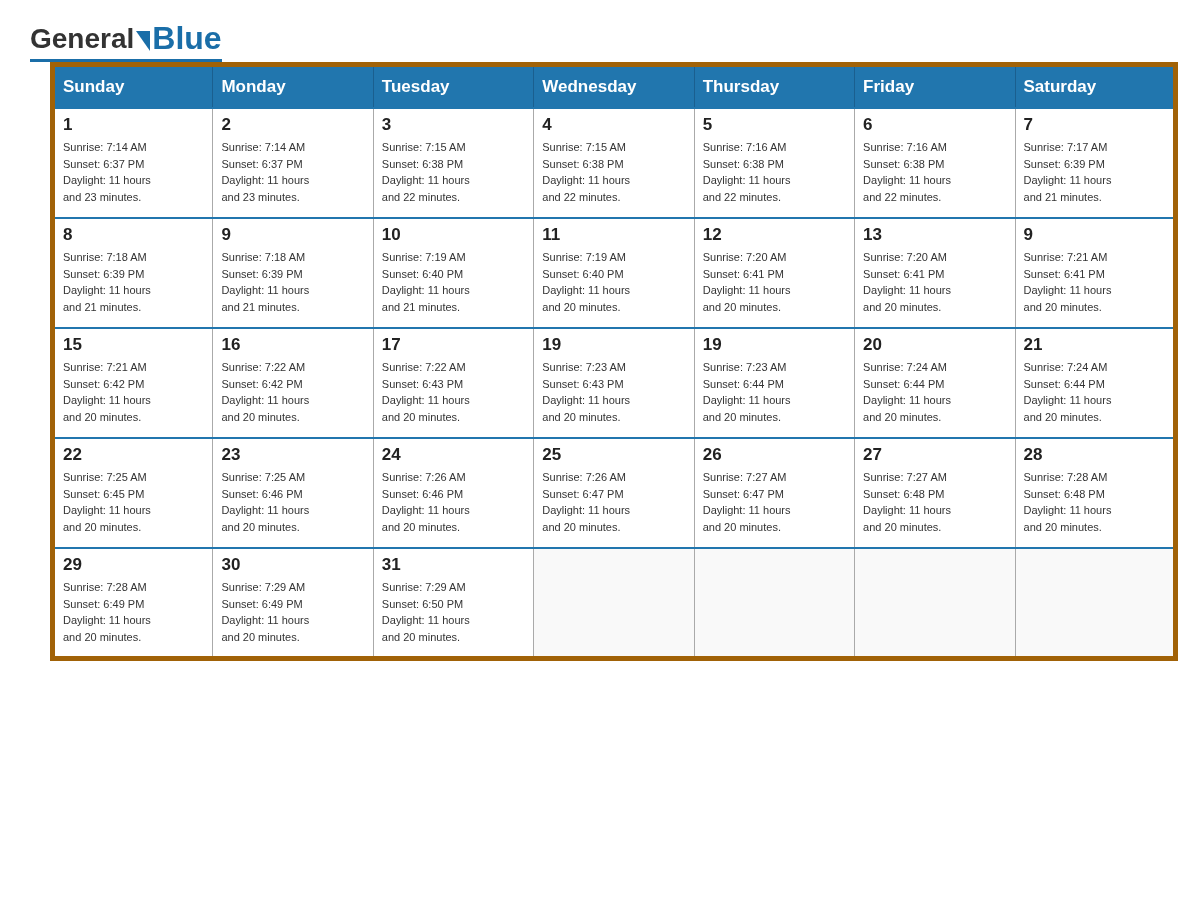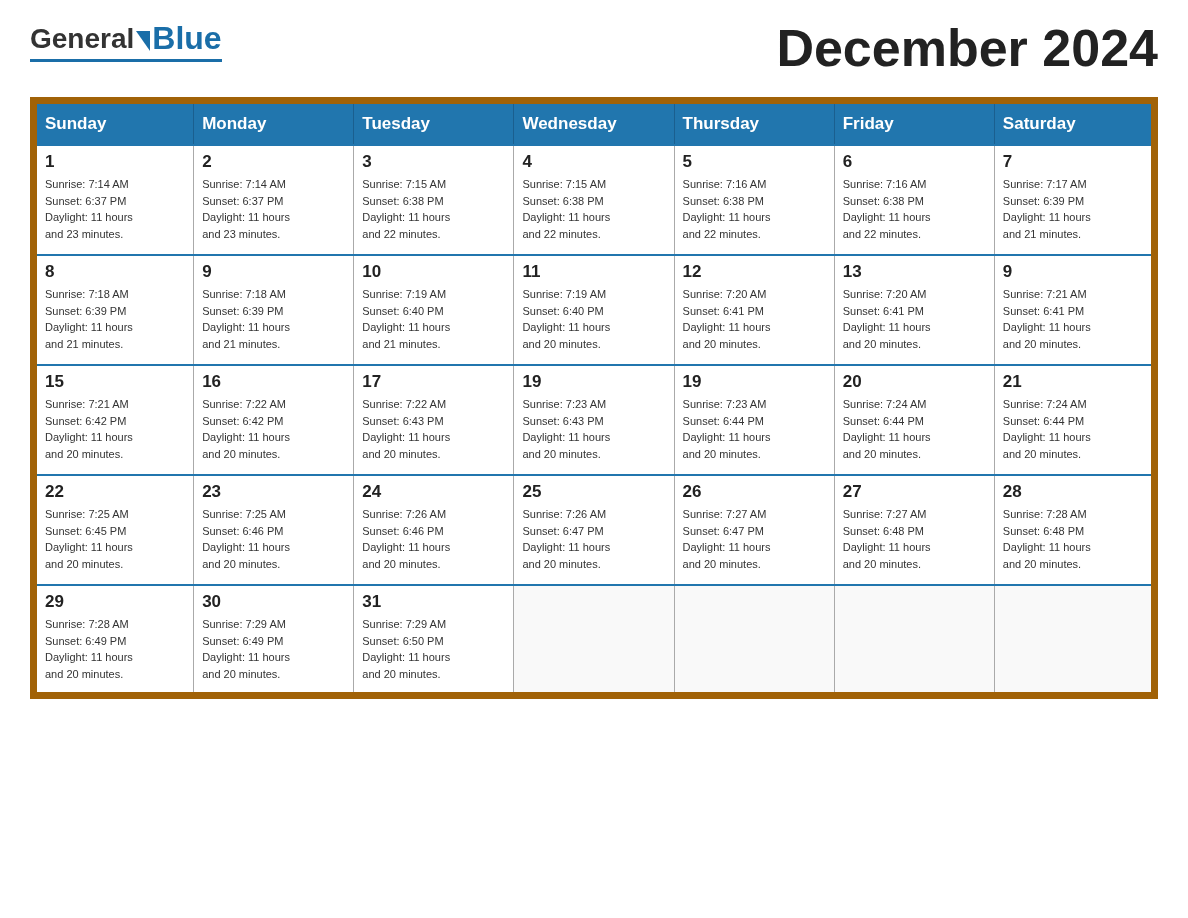--- a/index.html
+++ b/index.html
@@ -6,22 +6,21 @@
     body {
       font-family: Arial, sans-serif;
       background: #fff;
       width: 1188px;
       min-height: 918px;
       padding: 20px 30px;
     }
     .header {
       display: flex;
       justify-content: space-between;
-      align-items: flex-start;
-      margin-bottom: 20px;
+      align-items: flex-end;
     }
     .logo {
       display: flex;
       flex-direction: column;
       align-items: flex-start;
     }
     .logo-text {
       display: flex;
       align-items: center;
       font-size: 28px;
@@ -60,21 +59,22 @@
       line-height: 1.1;
     }
     .location {
       font-size: 22px;
       color: #444;
       margin-top: 4px;
     }
     .calendar {
       width: 100%;
       border-collapse: collapse;
-      border: 7px solid #a16207;
+      border: 5px solid #a16207;
+      margin-left: 20px;
     }
     .calendar th {
       background: #2176ae;
       color: #fff;
       font-size: 17px;
       font-weight: bold;
       padding: 10px 8px;
       text-align: left;
       border: 1px solid #1a5f8f;
     }
@@ -110,21 +110,20 @@
 <div class="header">
   <div class="logo">
     <div class="logo-text">
       <span class="logo-general">General</span>
       <span class="logo-arrow"></span>
       <span class="logo-blue">Blue</span>
     </div>
     <div class="logo-line"></div>
   </div>
   <div class="title-section">
-    <div class="month-title">December 2024</div>
   </div>
 </div>
 
 <table class="calendar">
   <thead>
     <tr>
     <th>Sunday</th>
         <th>Monday</th>
         <th>Tuesday</th>
         <th>Wednesday</th>

